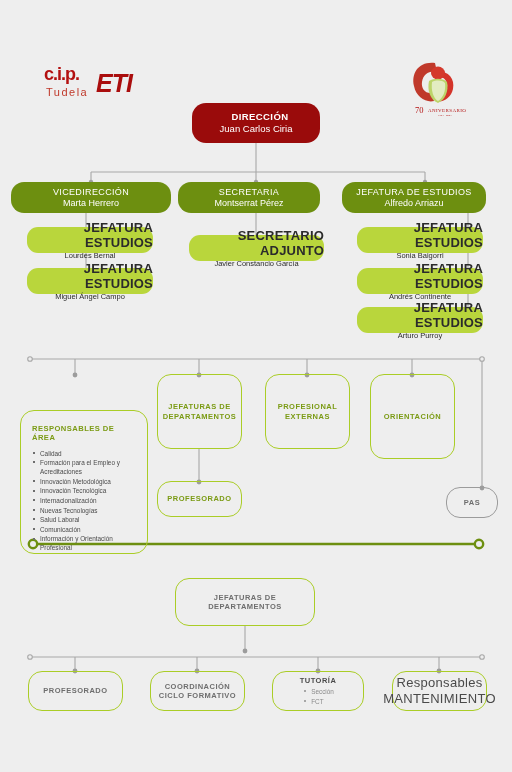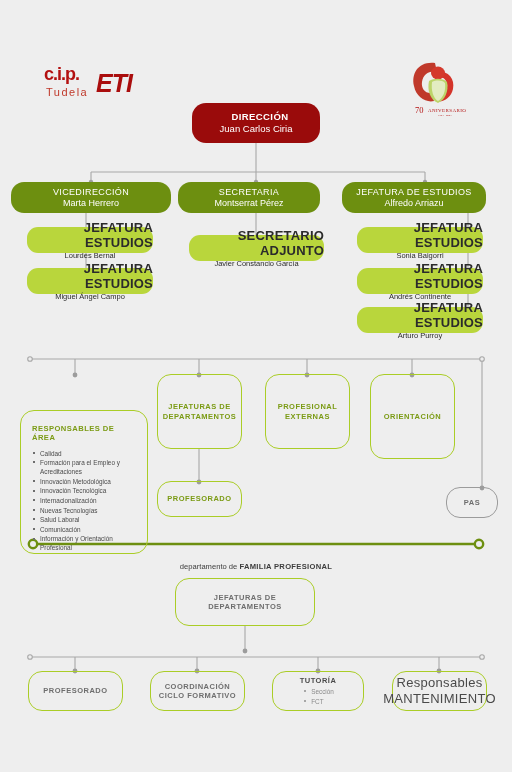--- a/index.html
+++ b/index.html
@@ -366,23 +366,20 @@
   </div>
 
   <div class="node n-outline" style="left:157px; top:481px; width:85px; height:36px;">
     <span class="lbl">PROFESORADO</span>
   </div>
 
   <div class="node n-outline-gray" style="left:446px; top:487px; width:52px; height:31px;">
     <span class="lbl">PAS</span>
   </div>
 
-  <div id="fam-caption">
-    <span class="light">departamento de </span><span class="bold">FAMILIA PROFESIONAL</span>
-  </div>
 
   <div class="node n-outline" style="left:175px; top:578px; width:140px; height:48px;">
     <span class="lbl-gray">JEFATURAS DE DEPARTAMENTOS</span>
   </div>
 
   <div class="node n-outline" style="left:28px; top:671px; width:95px; height:40px;">
     <span class="lbl-gray">PROFESORADO</span>
   </div>
 
   <div class="node n-outline" style="left:150px; top:671px; width:95px; height:40px;">

